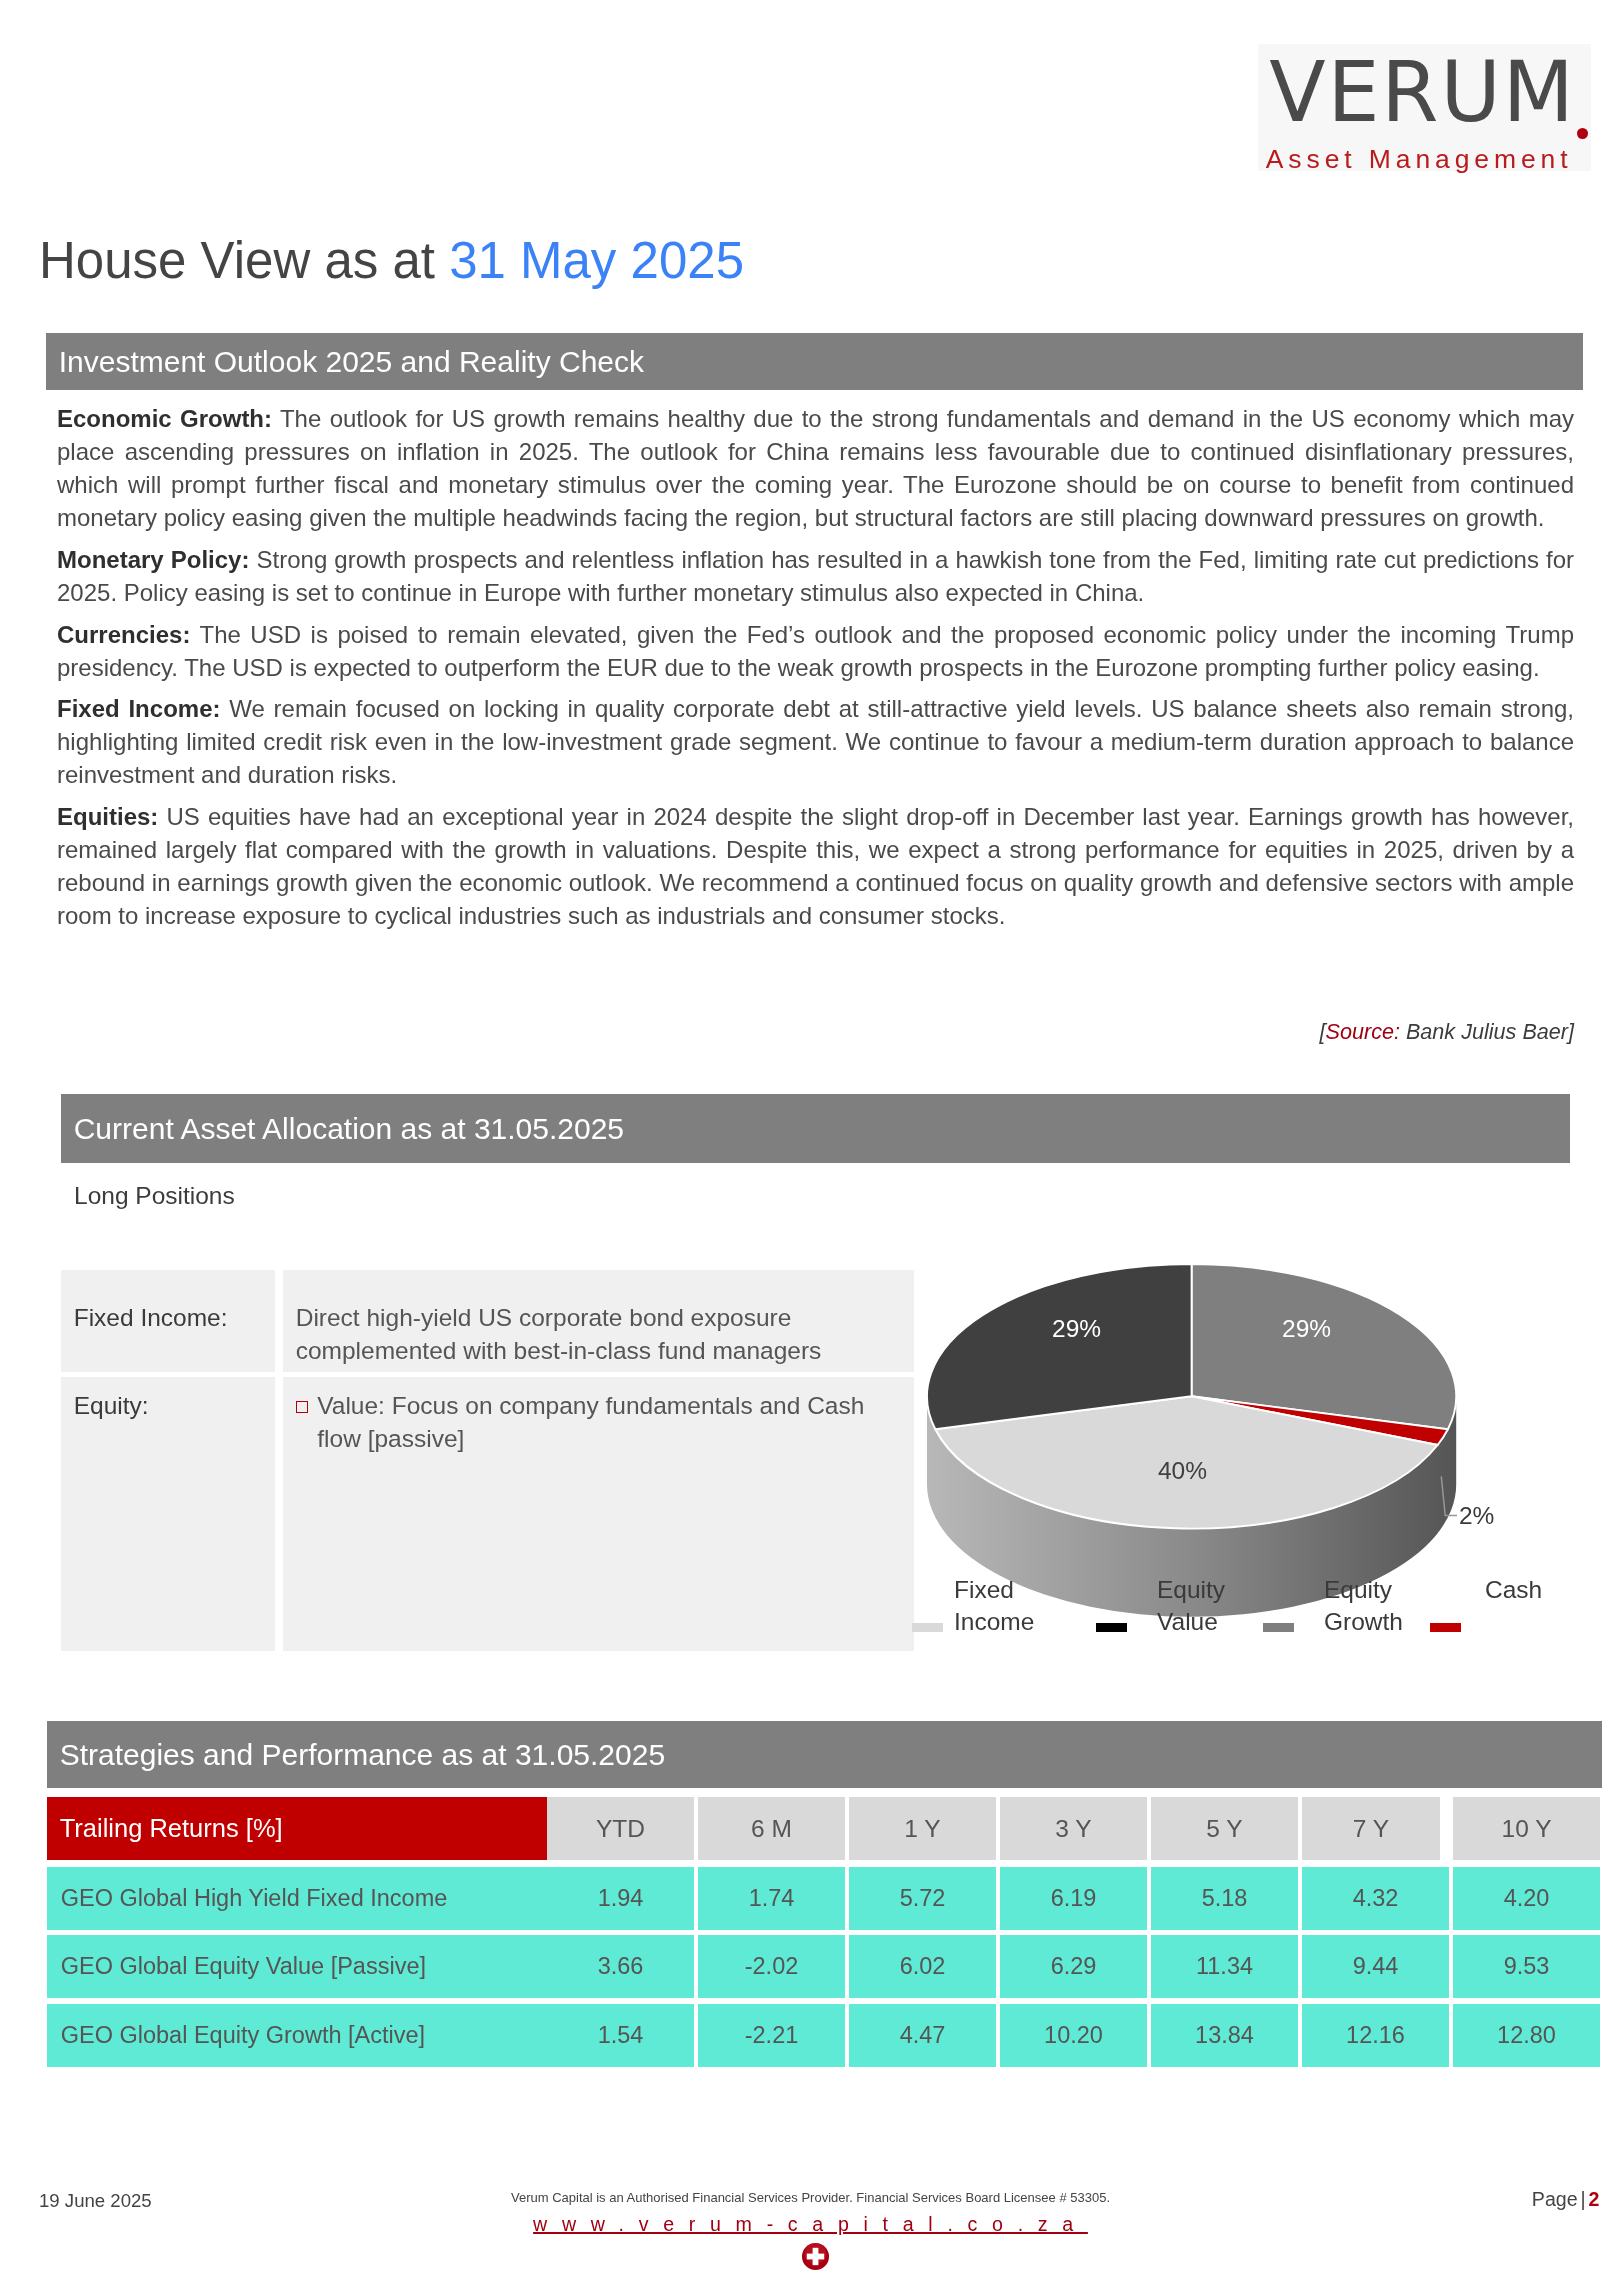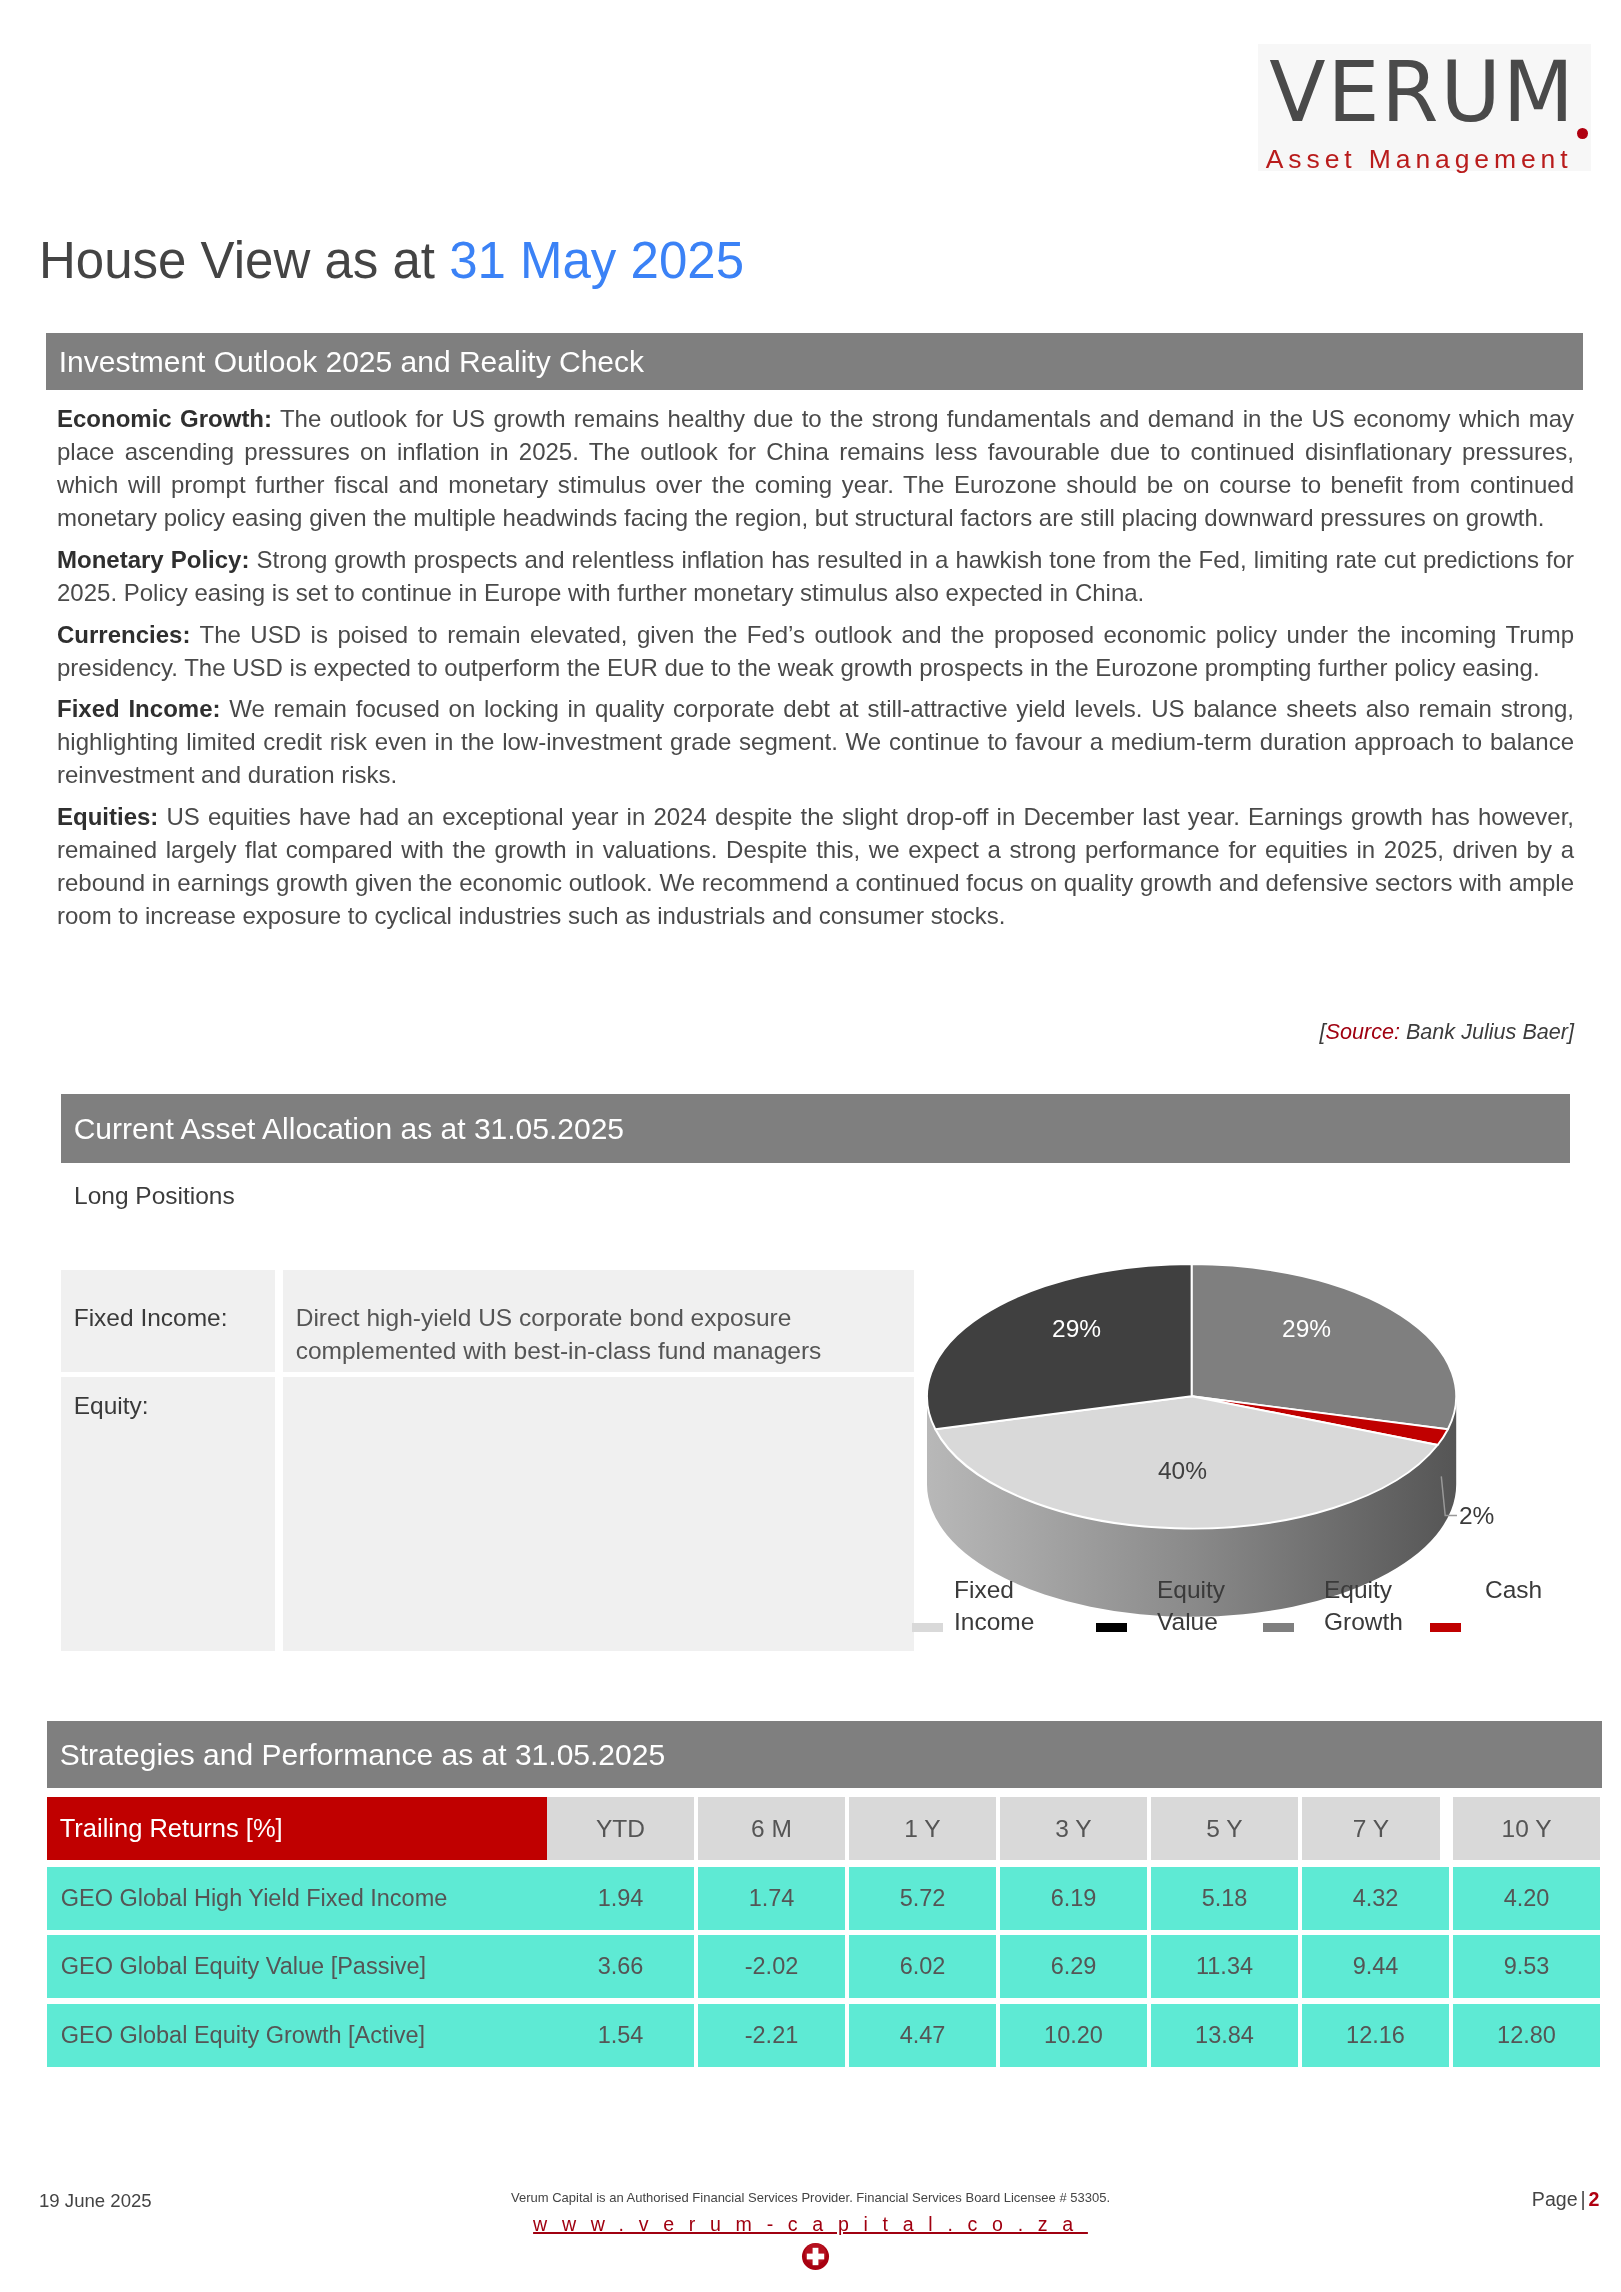--- a/index.html
+++ b/index.html
@@ -100,20 +100,24 @@
   <div class="alloc-label">Cash:</div>
   <div class="alloc-value">Limited Exposure</div>
 </div>
 <div>
   <div class="alloc-label r-fixed">Fixed Income:</div>
   <div class="alloc-value r-fixed">Direct high-yield US corporate bond exposure complemented with best-in-class fund managers</div>
 </div>
 <div>
   <div class="alloc-label r-equity">Equity:</div>
   <div class="alloc-value r-equity">
+    <div class="bullet">
+      <span class="bullet-box"></span>
+      <span>Value: Focus on company fundamentals and Cash flow [passive]</span>
+    </div>
   </div>
 </div>
 
 <div class="pie-wrap">
   <svg id="pie-svg" width="667" height="490" viewBox="0 0 680 500">
     <defs>
       <linearGradient id="sideGrad" x1="0" y1="0" x2="1" y2="0">
         <stop offset="0" stop-color="#b8b8b8"></stop>
         <stop offset="0.5" stop-color="#8a8a8a"></stop>
         <stop offset="1" stop-color="#555555"></stop>

